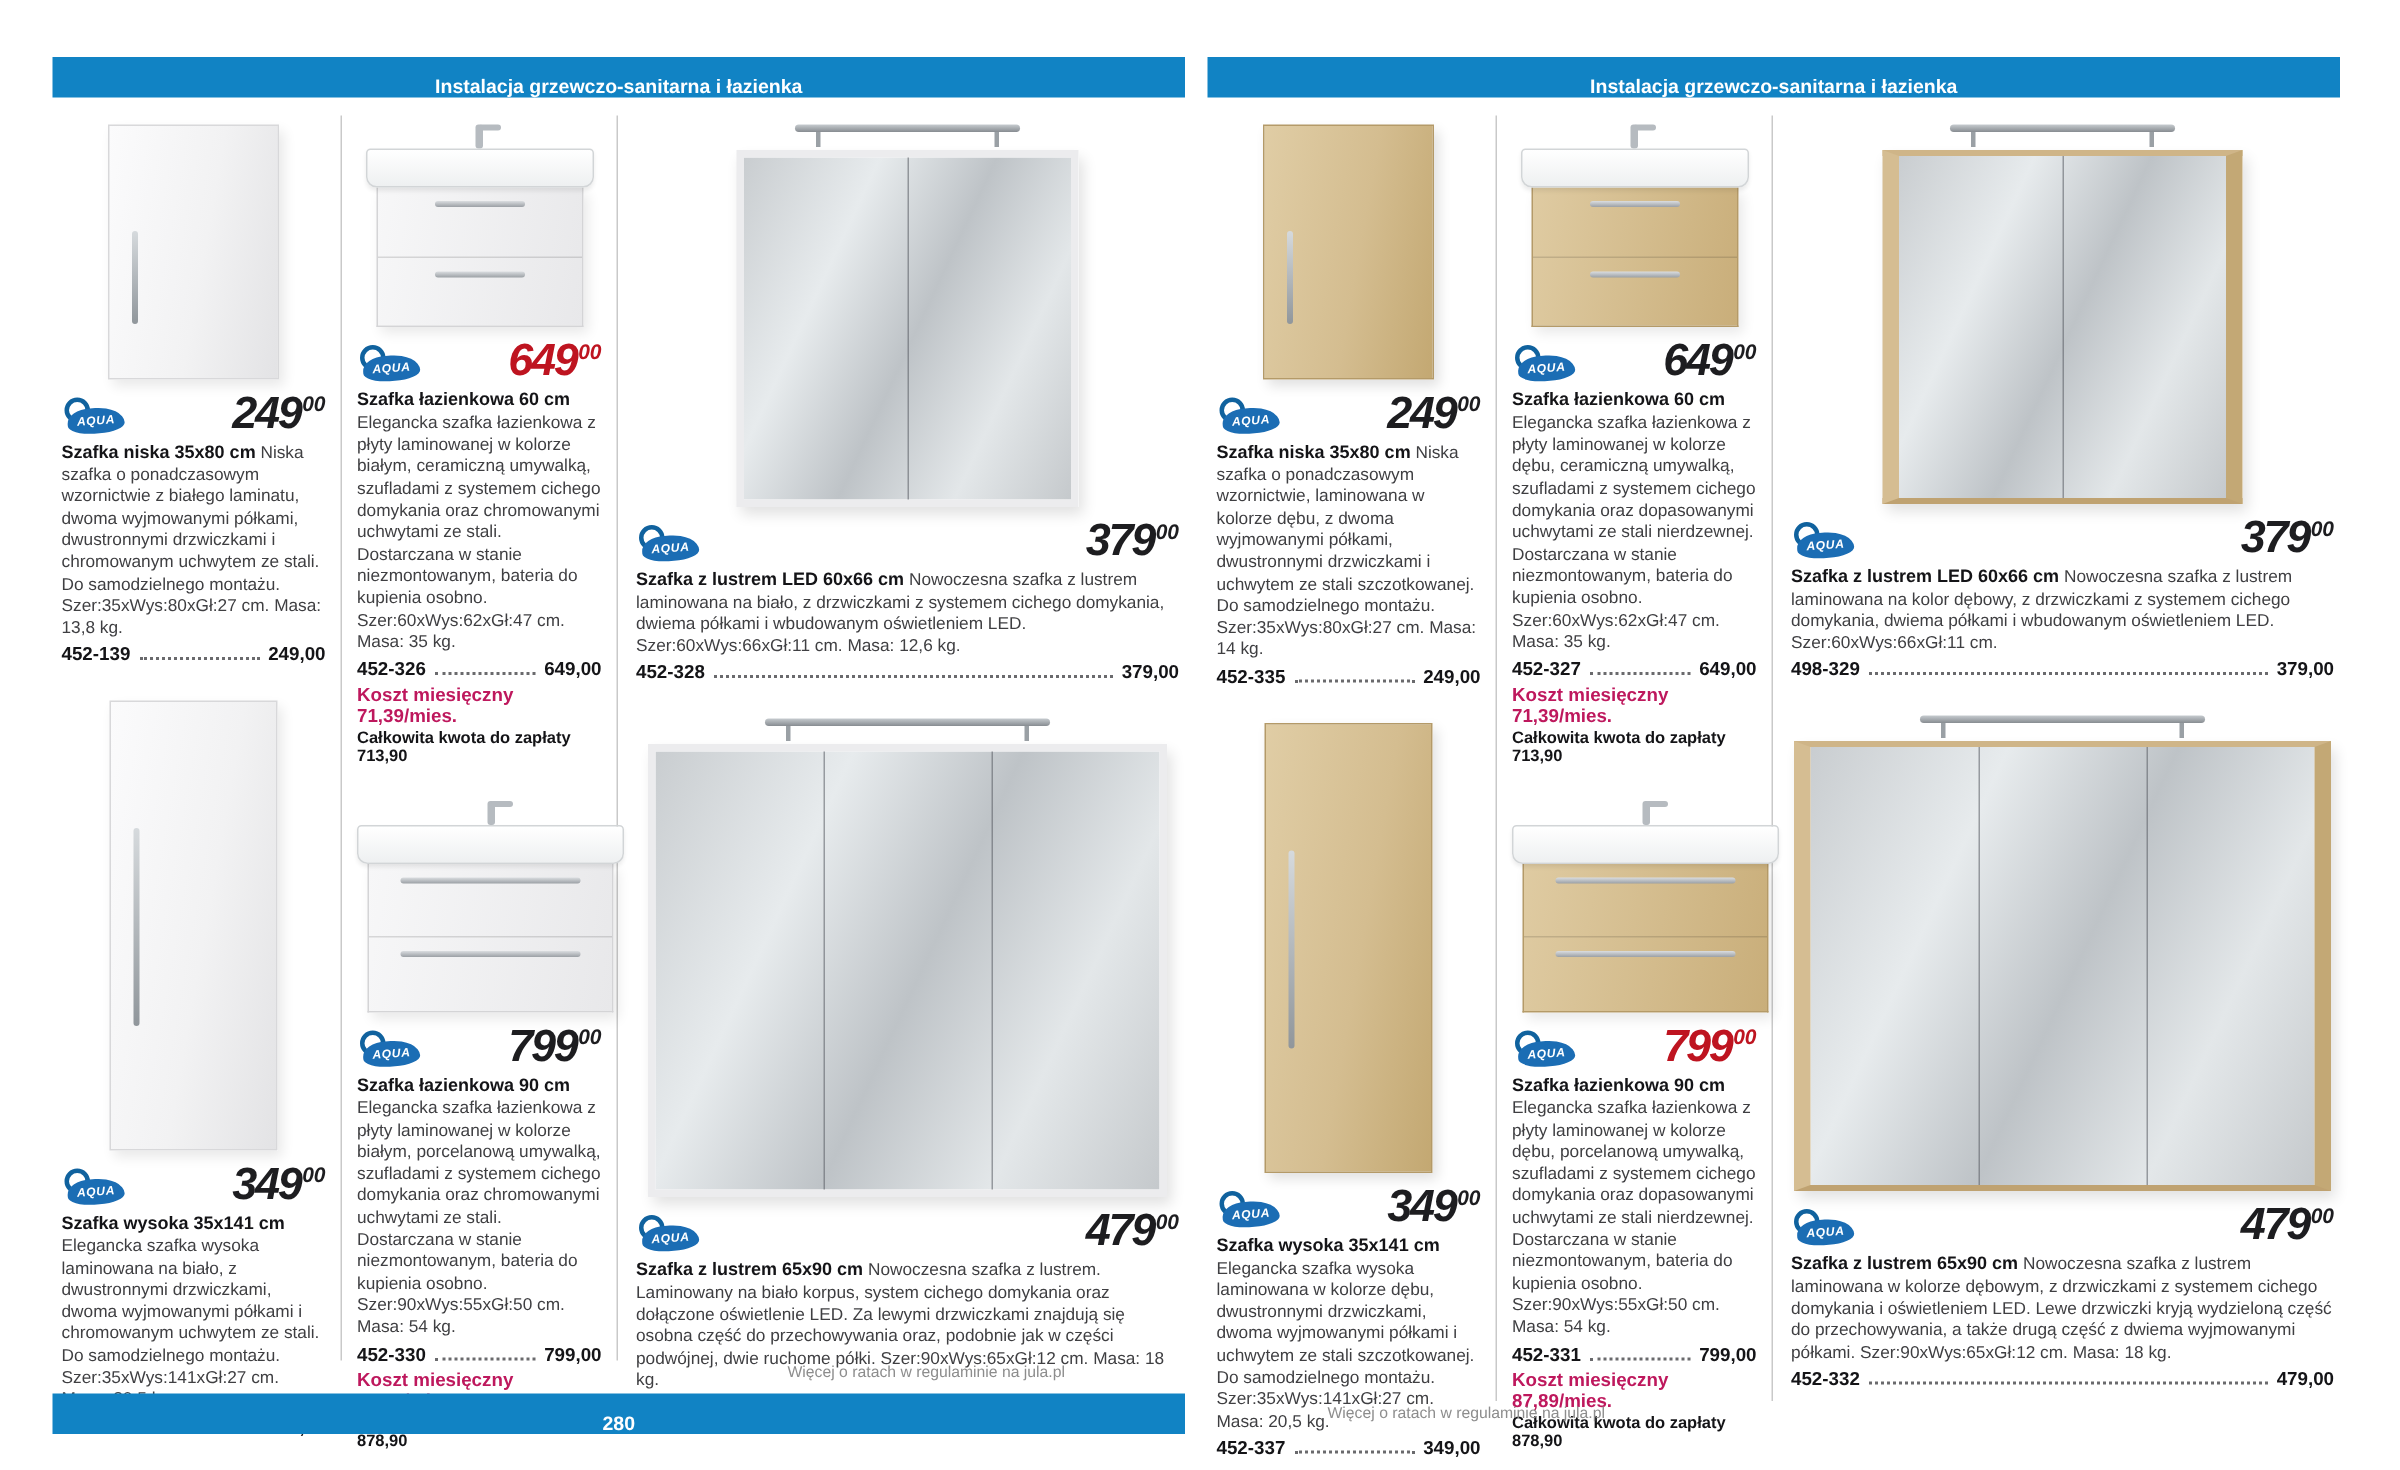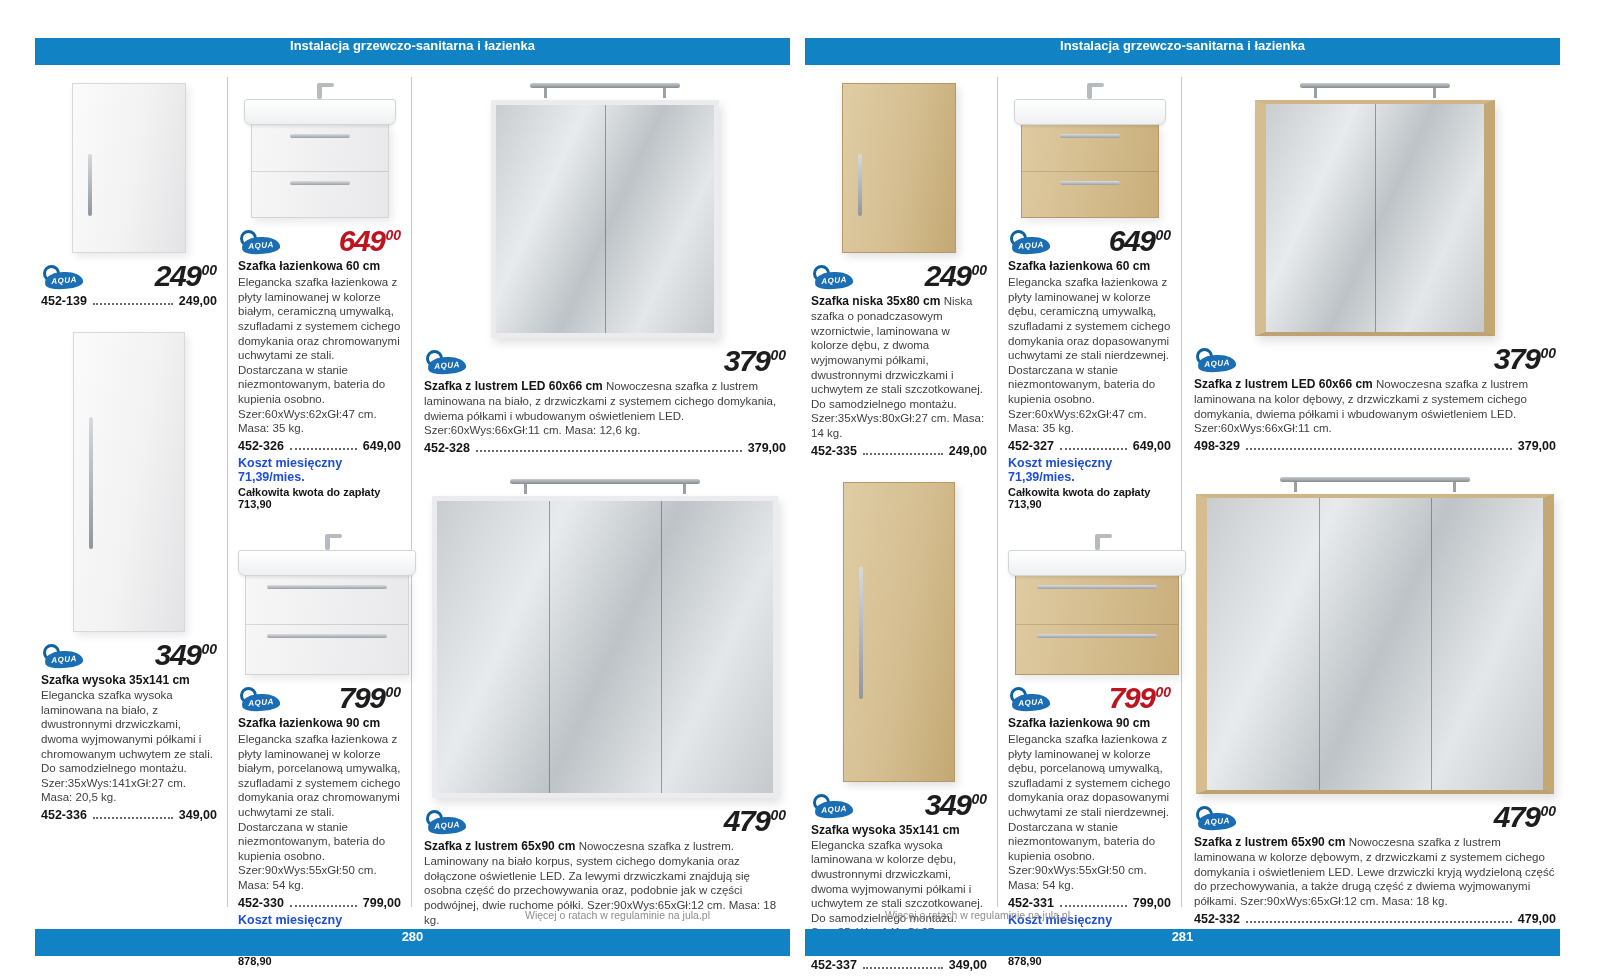--- a/index.html
+++ b/index.html
@@ -3,21 +3,21 @@
 <meta charset="utf-8">
 <style>
   html,body{margin:0;padding:0;}
   body{
     width:1600px;height:980px;position:relative;background:#ffffff;
     font-family:"Liberation Sans", sans-serif;color:#3f3f42;overflow:hidden;
   }
   .page{position:absolute;top:38px;width:755px;height:918px;display:flex;flex-direction:column;}
   .page-left{left:35px;}
   .page-right{left:805px;}
-  .bar{height:27px;background:#1183c4;color:#fff;display:flex;align-items:flex-start;justify-content:center;flex:0 0 auto;}
+  .bar{height:27px;background:#1183c4;color:#fff;display:flex;align-items:flex-end;justify-content:center;flex:0 0 auto;}
   .bar.top{font-size:13px;font-weight:bold;}
   .bar.bottom{font-size:13px;font-weight:bold;}
   .content{display:flex;flex:1 1 auto;padding:12px 4px 0 6px;min-height:0;}
   .col{box-sizing:border-box;}
   .col1{width:186px;padding-right:10px;}
   .col2{width:184px;padding:0 10px;border-left:1px solid #c9c9c9;}
   .col3{flex:1;padding-left:12px;border-left:1px solid #c9c9c9;}
   .note{flex:0 0 auto;font-size:10.5px;color:#8d8d8d;margin:2px 0 8px;}
   .page-left .note{text-align:right;padding-right:80px;}
   .page-right .note{text-align:left;padding-left:80px;}
@@ -25,21 +25,21 @@
   .product{margin-bottom:24px;}
   .meta-row{display:flex;justify-content:space-between;align-items:flex-end;margin:2px 0 3px;}
   .price{font-weight:bold;font-style:italic;font-size:30px;letter-spacing:-1.5px;color:#1d1d20;line-height:1;white-space:nowrap;}
   .price sup{font-size:14px;letter-spacing:0;margin-left:1px;}
   .price.red{color:#be1420;}
   .desc{font-size:11.5px;line-height:1.27;color:#3f3f42;margin:1px 0 3px;}
   .desc b{color:#141417;font-size:12px;}
   .title-block .desc b{display:block;margin-bottom:1px;}
   .art-row{display:flex;align-items:flex-end;font-weight:bold;font-size:12.5px;color:#141417;margin-top:1px;}
   .art-row .dots{flex:1;border-bottom:2px dotted #6a6a6d;margin:0 6px 3px;min-width:12px;}
-  .monthly{color:#1d4ed8;font-weight:bold;font-size:12.5px;margin-top:3px;}
+  .monthly{color:#be185d;font-weight:bold;font-size:12.5px;margin-top:3px;}
   .total{color:#141417;font-weight:bold;font-size:11px;margin-top:2px;}
 
   
   .aqua{position:relative;width:44px;height:26px;flex:0 0 auto;}
   .aqua .ring{position:absolute;left:2px;top:0;width:11px;height:11px;border:3px solid #10629e;border-radius:50%;}
   .aqua .blob{position:absolute;left:4px;top:7px;width:38px;height:17px;background:#1b6db4;border-radius:45% 55% 50% 50%/60% 70% 40% 40%;transform:rotate(-4deg);display:flex;align-items:center;justify-content:center;}
   .aqua .blob span{color:#fff;font-size:8px;font-weight:bold;font-style:italic;letter-spacing:.5px;}
 
   
   .illus{position:relative;margin:6px auto 8px;}
@@ -97,20 +97,21 @@
         </div>
         <div class="meta-row">
           <div class="aqua">
             <div class="ring"></div>
             <div class="blob">
                 <span>AQUA</span>
               </div>
           </div>
           <div class="price"><span>249</span><sup>00</sup></div>
         </div>
+        <p class="desc"><b>Szafka niska 35x80 cm</b> <span>Niska szafka o ponadczasowym wzornictwie z białego laminatu, dwoma wyjmowanymi półkami, dwustronnymi drzwiczkami i chromowanym uchwytem ze stali. Do samodzielnego montażu. Szer:35xWys:80xGł:27 cm. Masa: 13,8 kg.</span></p>
         <div class="art-row">
           <span>452-139</span>
           <span class="dots"></span>
           <span>249,00</span>
         </div>
       </section>
 
       <section class="product">
         <div class="illus tall-lg furn-white">
           <div class="handle-v"></div>
@@ -420,16 +421,13 @@
         <div class="art-row">
           <span>452-332</span>
           <span class="dots"></span>
           <span>479,00</span>
         </div>
       </section>
     </div>
   </div>
 
   <div class="note">Więcej o ratach w regulaminie na jula.pl</div>
-  <footer class="bar bottom">
-    <span>281</span>
-  </footer>
 </div>
 
 </body></html>

